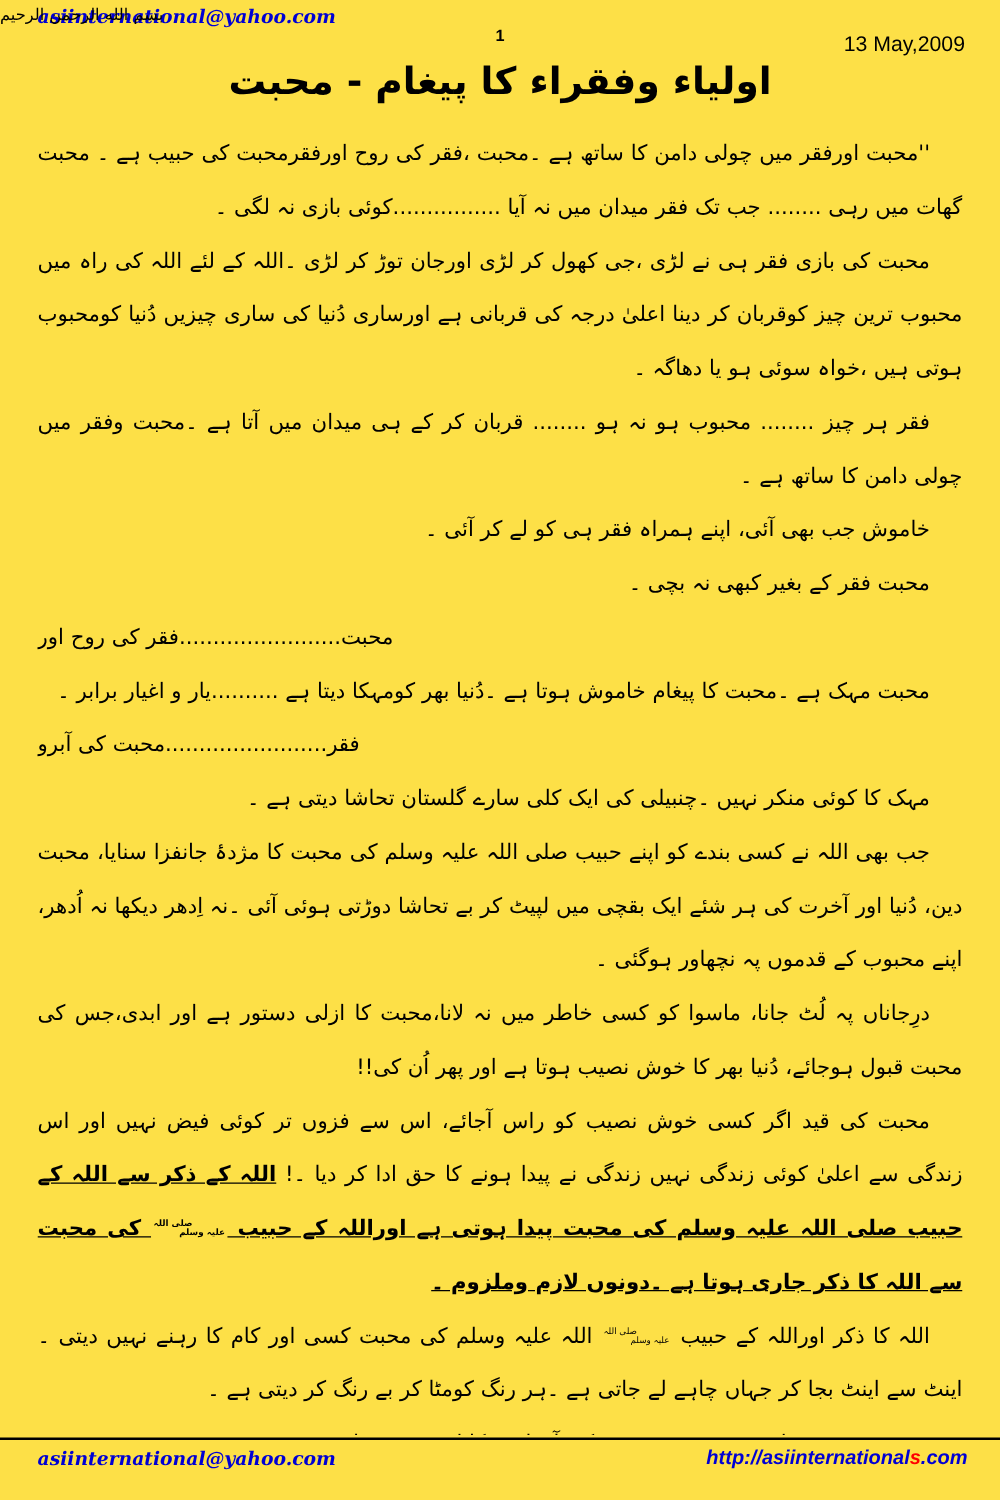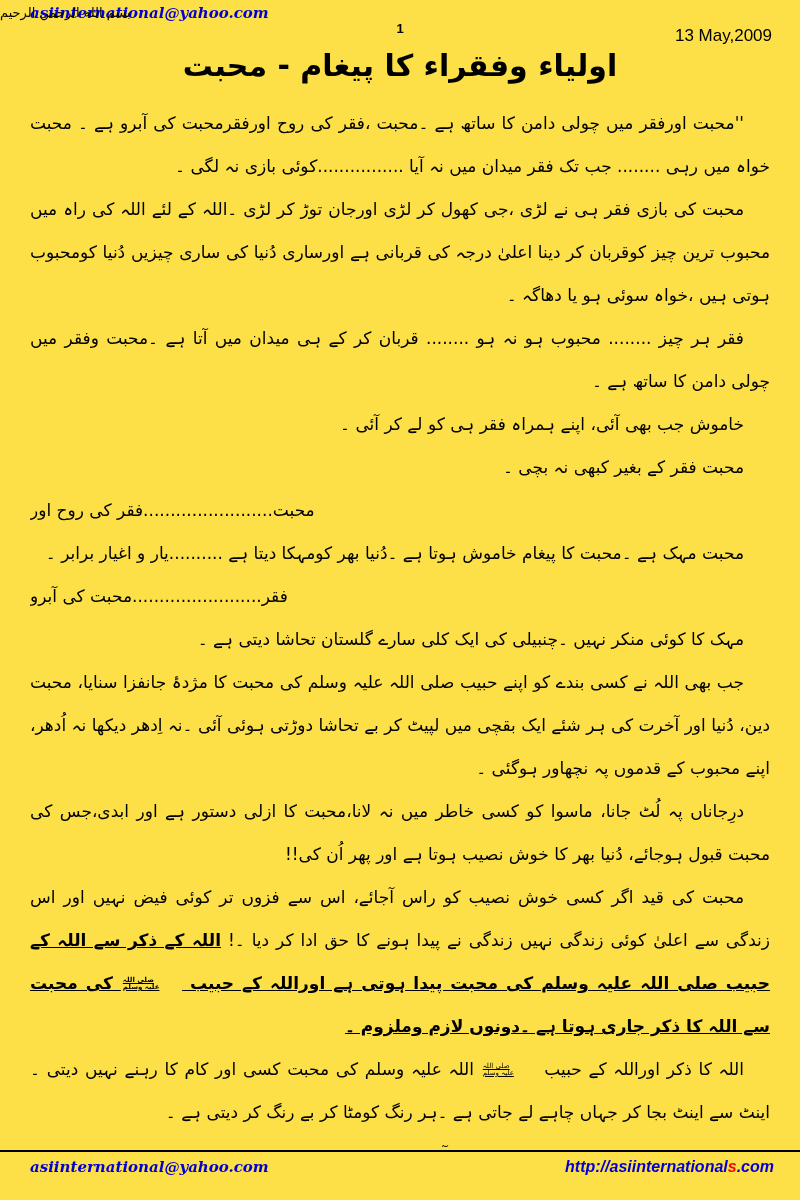--- a/index.html
+++ b/index.html
@@ -50,26 +50,25 @@
     line-height:43px;
     text-align:justify;
     overflow:hidden;
   }
   .para { margin:0; text-indent:26px; }
   .para.centered { text-align:left; text-indent:0; }
   .emph { font-weight:bold; text-decoration:underline; }
   .seal {
     display:inline-block;
     font-size:7px; line-height:7.5px;
-    text-align:left;
+    text-align:right;
     vertical-align:middle;
     white-space:pre-line;
     margin:12px 2px;
     font-weight:inherit;
-    text-decoration:underline;
   }
   
   .rule {
     position:absolute; top:1150px; left:0;
     width:100%; height:2px; background:#000000;
   }
   .email-bottom {
     position:absolute; top:1158px; left:30px;
     font-family:"DejaVu Serif", serif;
     font-style:italic; font-weight:bold;
@@ -90,21 +89,21 @@
 
 <div class="page">
 
   <a class="email-top" href="#">asiinternational@yahoo.com</a>
   <div class="bismillah">بسم الله الرحمن الرحيم</div>
   <div class="page-number">1</div>
   <div class="date">13  May,2009</div>
   <div class="doc-title">اولیاء وفقراء کا پیغام - محبت</div>
 
   <main class="body-text">
-    <p class="para">''محبت اورفقر میں چولی دامن کا ساتھ ہے ۔محبت ،فقر کی روح اورفقرمحبت کی آبرو ہے ۔ محبت خواہ میں رہی ........ جب تک فقر میدان میں نہ آیا ................کوئی بازی نہ لگی ۔</p>
+    <p class="para">''محبت اورفقر میں چولی دامن کا ساتھ ہے ۔محبت ،فقر کی روح اورفقرمحبت کی حبیب ہے ۔ محبت گھات میں رہی ........ جب تک فقر میدان میں نہ آیا ................کوئی بازی نہ لگی ۔</p>
     <p class="para">محبت کی بازی فقر ہی نے لڑی ،جی کھول کر لڑی اورجان توڑ کر لڑی ۔اللہ کے لئے اللہ کی راہ میں محبوب ترین چیز کوقربان کر دینا اعلیٰ درجہ کی قربانی ہے اورساری دُنیا کی ساری چیزیں دُنیا کومحبوب ہوتی ہیں ،خواہ سوئی ہو یا دھاگہ ۔</p>
     <p class="para">فقر ہر چیز ........ محبوب ہو نہ ہو ........ قربان کر کے ہی میدان میں آتا ہے ۔محبت وفقر میں چولی دامن کا ساتھ ہے ۔</p>
     <p class="para">خاموش جب بھی آئی، اپنے ہمراہ فقر ہی کو لے کر آئی ۔</p>
     <p class="para">محبت فقر کے بغیر کبھی نہ بچی ۔</p>
     <p class="para centered">محبت........................فقر کی روح  اور</p>
     <p class="para">محبت مہک ہے ۔محبت کا پیغام خاموش ہوتا ہے ۔دُنیا بھر کومہکا دیتا ہے ..........یار و اغیار برابر ۔</p>
     <p class="para centered">فقر........................محبت کی آبرو</p>
     <p class="para">مہک کا کوئی منکر نہیں ۔چنبیلی کی ایک کلی سارے گلستان تحاشا دیتی ہے ۔</p>
     <p class="para">جب بھی اللہ نے کسی بندے کو اپنے حبیب صلی اللہ علیہ وسلم کی محبت کا مژدۂ جانفزا سنایا، محبت دین، دُنیا اور آخرت کی ہر شئے ایک بقچی میں لپیٹ کر بے تحاشا دوڑتی ہوئی آئی ۔نہ اِدھر دیکھا نہ اُدھر، اپنے محبوب کے قدموں پہ نچھاور ہوگئی ۔</p>
     <p class="para">درِجاناں پہ لُٹ جانا، ماسوا کو کسی خاطر میں نہ لانا،محبت کا ازلی دستور ہے اور ابدی،جس کی محبت قبول ہوجائے، دُنیا بھر کا خوش نصیب ہوتا ہے اور پھر اُن کی!!</p>

